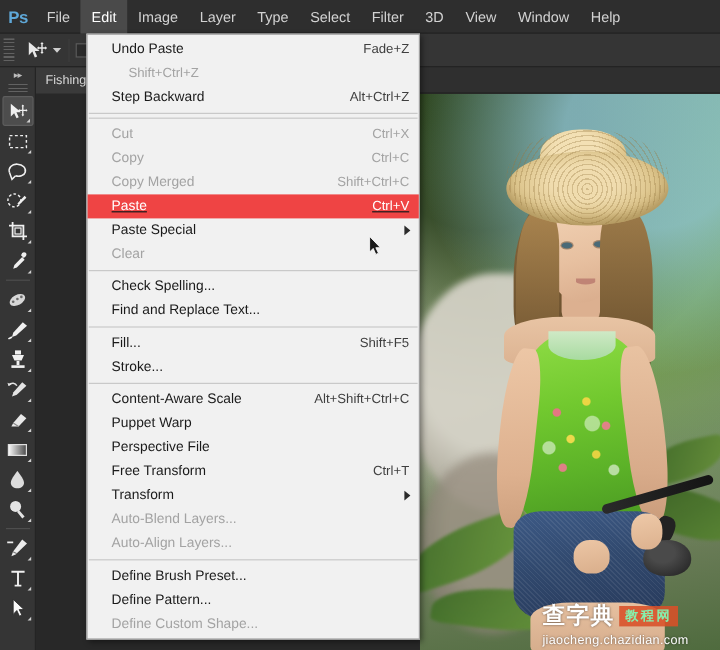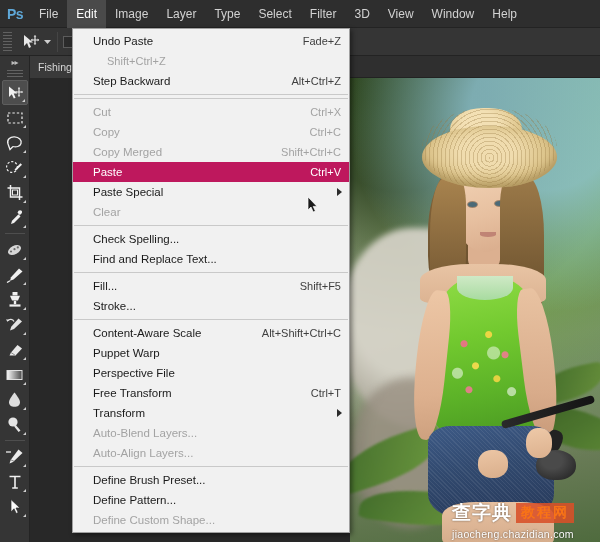--- a/index.html
+++ b/index.html
@@ -253,21 +253,21 @@
   .watermark {
     position: absolute; right: 2px; bottom: 2px; width: 146px; height: 40px;
     z-index: 5;
   }
   .wm-row { display: flex; align-items: center; gap: 4px; }
   .wm-cn1 {
     color: #ffffff; font-size: 19px; font-weight: bold; letter-spacing: 1px;
     text-shadow: 0 0 2px rgba(0,0,0,.55); font-family: "DejaVu Sans", sans-serif;
   }
   .wm-cn2 {
-    background: rgba(216,80,40,.88); color: #f97316; font-size: 14px; font-weight: bold;
+    background: rgba(216,80,40,.88); color: #86efac; font-size: 11px; font-weight: bold;
     padding: 1px 5px; letter-spacing: 2px; font-family: "DejaVu Sans", sans-serif;
   }
   .wm-url {
     color: #ffffff; font-size: 10.5px; letter-spacing: .3px; margin-top: 2px;
     text-shadow: 0 0 2px rgba(0,0,0,.6); font-family: "Liberation Sans", sans-serif;
   }
 
   
   .dropdown {
     position: absolute; left: 72px; top: 28px; width: 278px;
@@ -276,21 +276,21 @@
     padding: 2px 0; z-index: 60;
     font-size: 11.5px; color: #1a1a1a;
   }
   .mrow {
     position: relative; height: 20px; display: flex; align-items: center;
     padding: 0 8px 0 20px; white-space: nowrap; cursor: default;
   }
   .mrow .lbl { flex: 1; }
   .mrow .acc { color: #3f3f3f; font-size: 11px; padding-left: 14px; }
   .mrow.disabled .lbl, .mrow.disabled .acc { color: #a3a3a3; }
-  .mrow.hl { background: #be185d; }
+  .mrow.hl { background: #ef4444; text-decoration: underline; }
   .mrow.hl .lbl, .mrow.hl .acc { color: #ffffff; }
   .mrow .arrow {
     position: absolute; right: 7px; top: 50%; margin-top: -4px;
     width: 0; height: 0; border-top: 4px solid transparent;
     border-bottom: 4px solid transparent; border-left: 5px solid #2b2b2b;
   }
   .msep { height: 1px; background: #c9c9c9; margin: 3px 1px; }
   .cursor-arrow { position: absolute; left: 307px; top: 196px; z-index: 70; }
 </style>
 </head>

